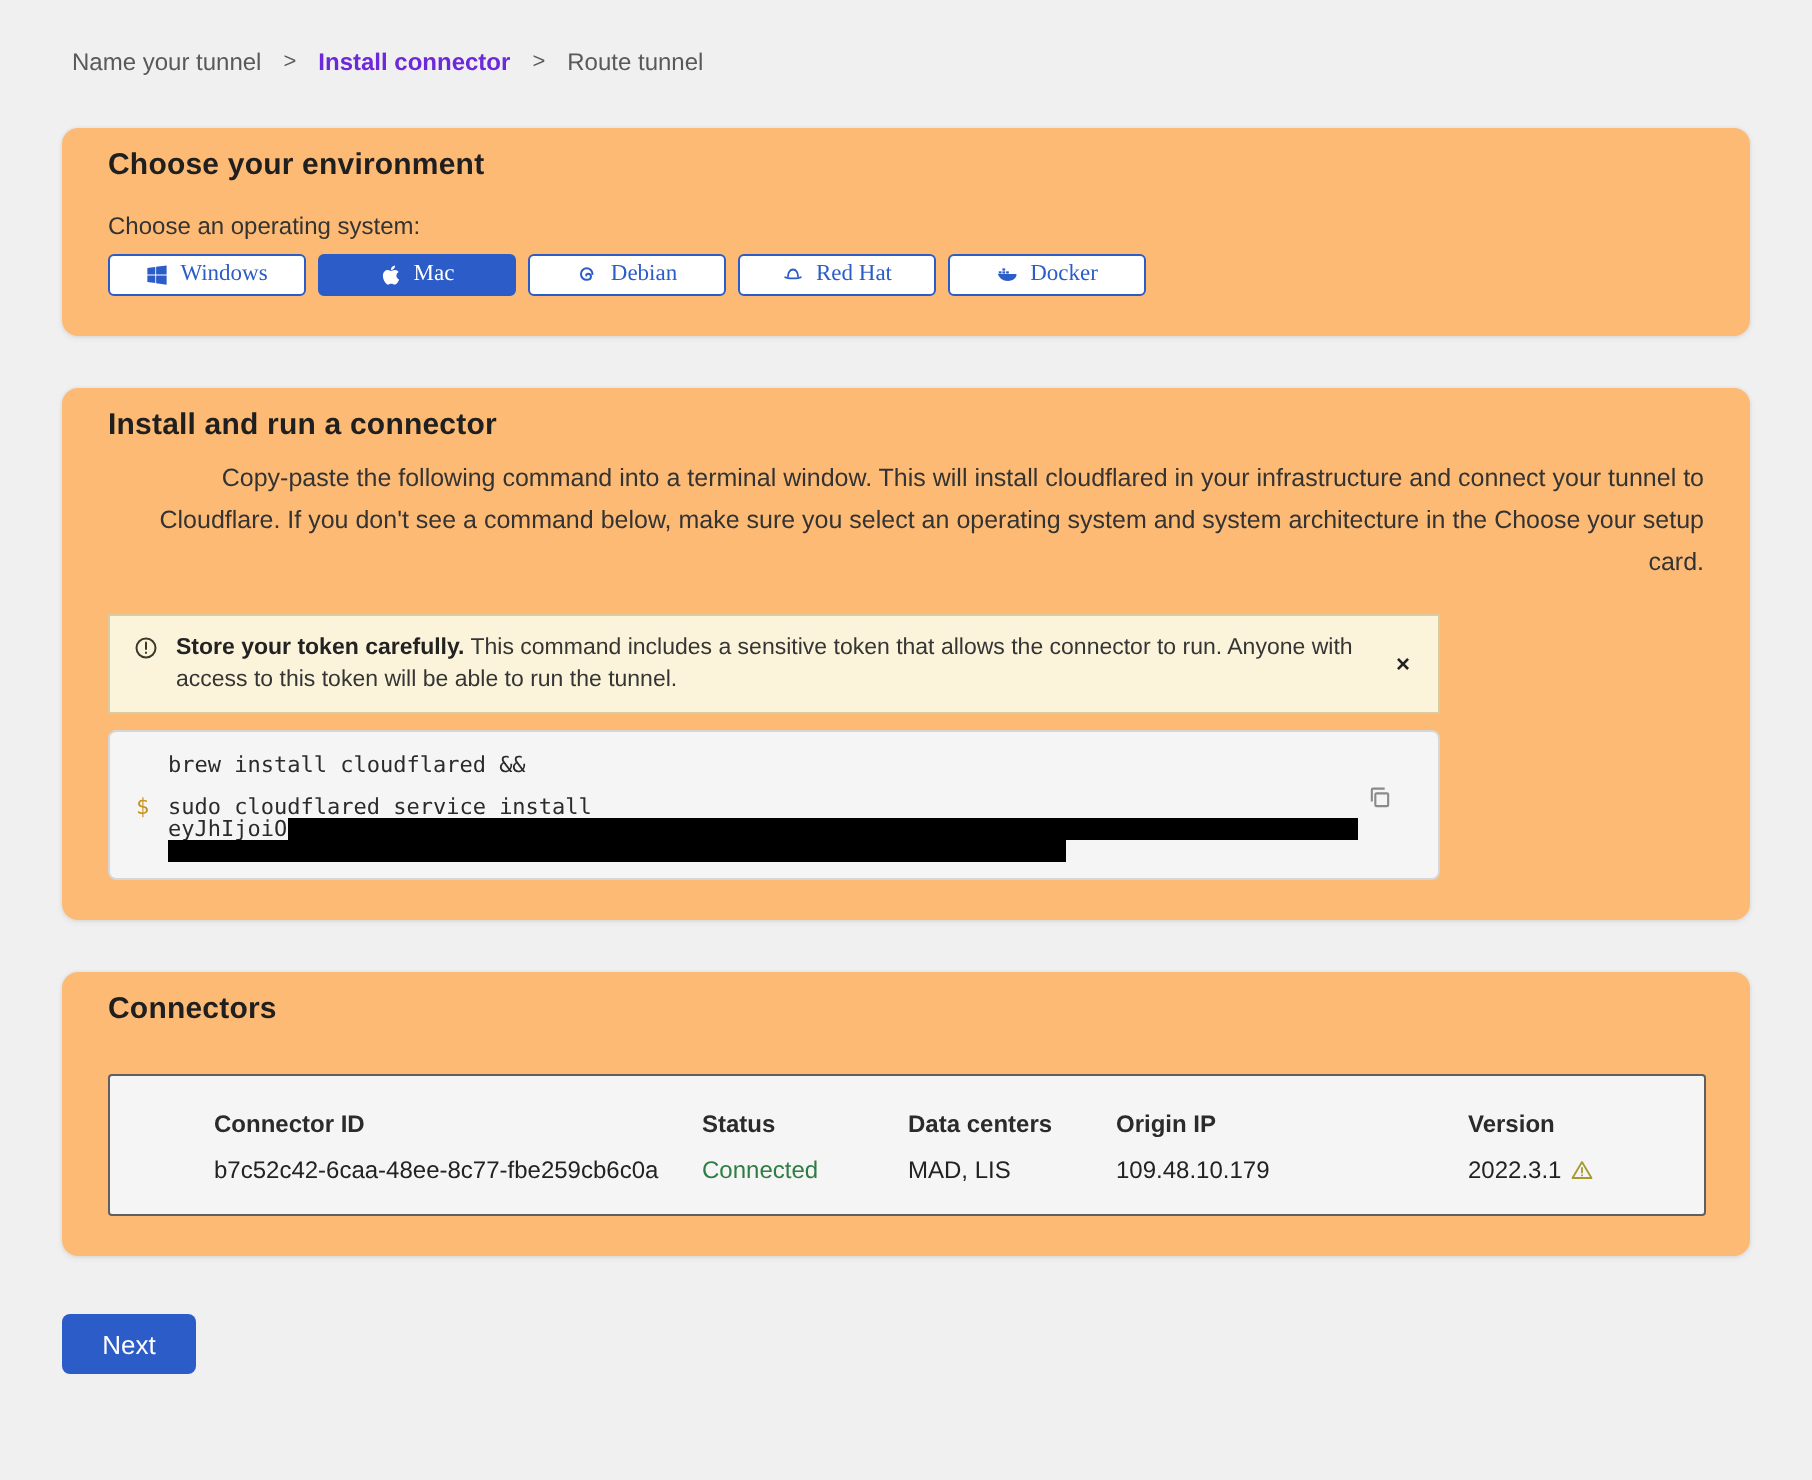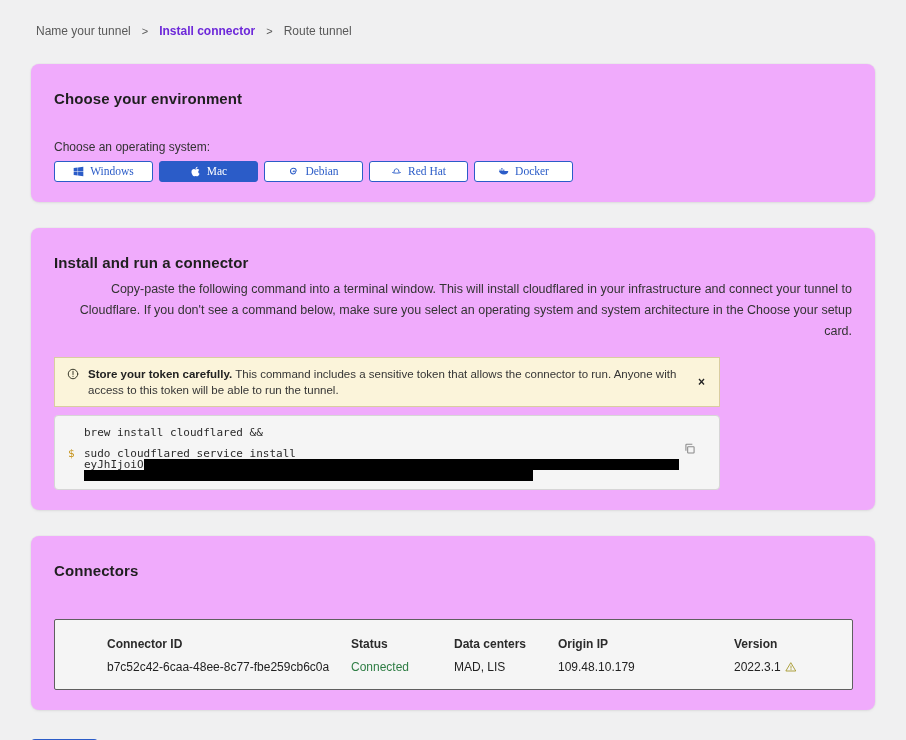--- a/index.html
+++ b/index.html
@@ -18,30 +18,30 @@
     padding: 24px 5px 0;
     font-size: 12px; color: #595959;
     display: flex; align-items: center; gap: 11px;
   }
   .crumb { cursor: default; }
   .crumb.active { font-weight: bold; color: #6d28d9; }
   .sep { color: #595959; font-size: 11px; }
 
   
   .card {
-    background: #f0abfc;
+    background: #fdba74;
     border-radius: 8px;
     box-shadow: 0 1px 3px rgba(0,0,0,0.07), 0 0 0 1px rgba(0,0,0,0.02);
     margin-top: 26px;
-    padding: 26px 23px 20px;
+    padding: 10px 23px 20px;
   }
   .card h2 { font-size: 15px; font-weight: bold; color: #1f1f1f; margin: 0; letter-spacing: .1px; }
 
   
-  .os-label { font-size: 12px; color: #333; margin: 33px 0 7px; }
+  .os-label { font-size: 12px; color: #333; margin: 15px 0 7px; }
   .os-row { display: flex; gap: 6px; }
   .os-btn {
     width: 99px; height: 21px;
     display: inline-flex; align-items: center; justify-content: center; gap: 6px;
     background: #fff; border: 1px solid #2b5cc8; border-radius: 3px;
     color: #2b5cc8; font-size: 11.5px; font-family: Liberation Serif, serif;
     padding: 0; cursor: pointer; line-height: 1;
   }
   .os-btn.selected { background: #2b5cc8; color: #fff; }
   .os-btn .icon { display: inline-flex; }
@@ -83,21 +83,21 @@
   .redact-1 { width: 539px; }
   .redact-2 { width: 449px; }
   .copy-btn {
     position: absolute; right: 22px; top: 26px;
     background: none; border: none; padding: 0; cursor: pointer; display: inline-flex;
   }
   .copy-btn svg { width: 14px; height: 14px; display: block; }
 
   
   .table {
-    margin-top: 40px; width: 799px;
+    margin-top: 24px; width: 799px;
     background: #f5f5f5; border: 1px solid #5f5f5f; border-radius: 2px;
     padding: 17px 0 15px 52px;
     font-size: 12px; color: #222;
   }
   .trow { display: flex; align-items: center; }
   .trow.thead { font-weight: bold; margin-bottom: 9px; color: #2b2b2b; }
   .cell { flex: none; padding-right: 8px; }
   .c1 { width: 244px; } .c2 { width: 103px; } .c3 { width: 104px; } .c4 { width: 176px; }
   .c5 { width: auto; display: inline-flex; align-items: center; gap: 4px; }
   .status-connected { color: #2e7d44; }

